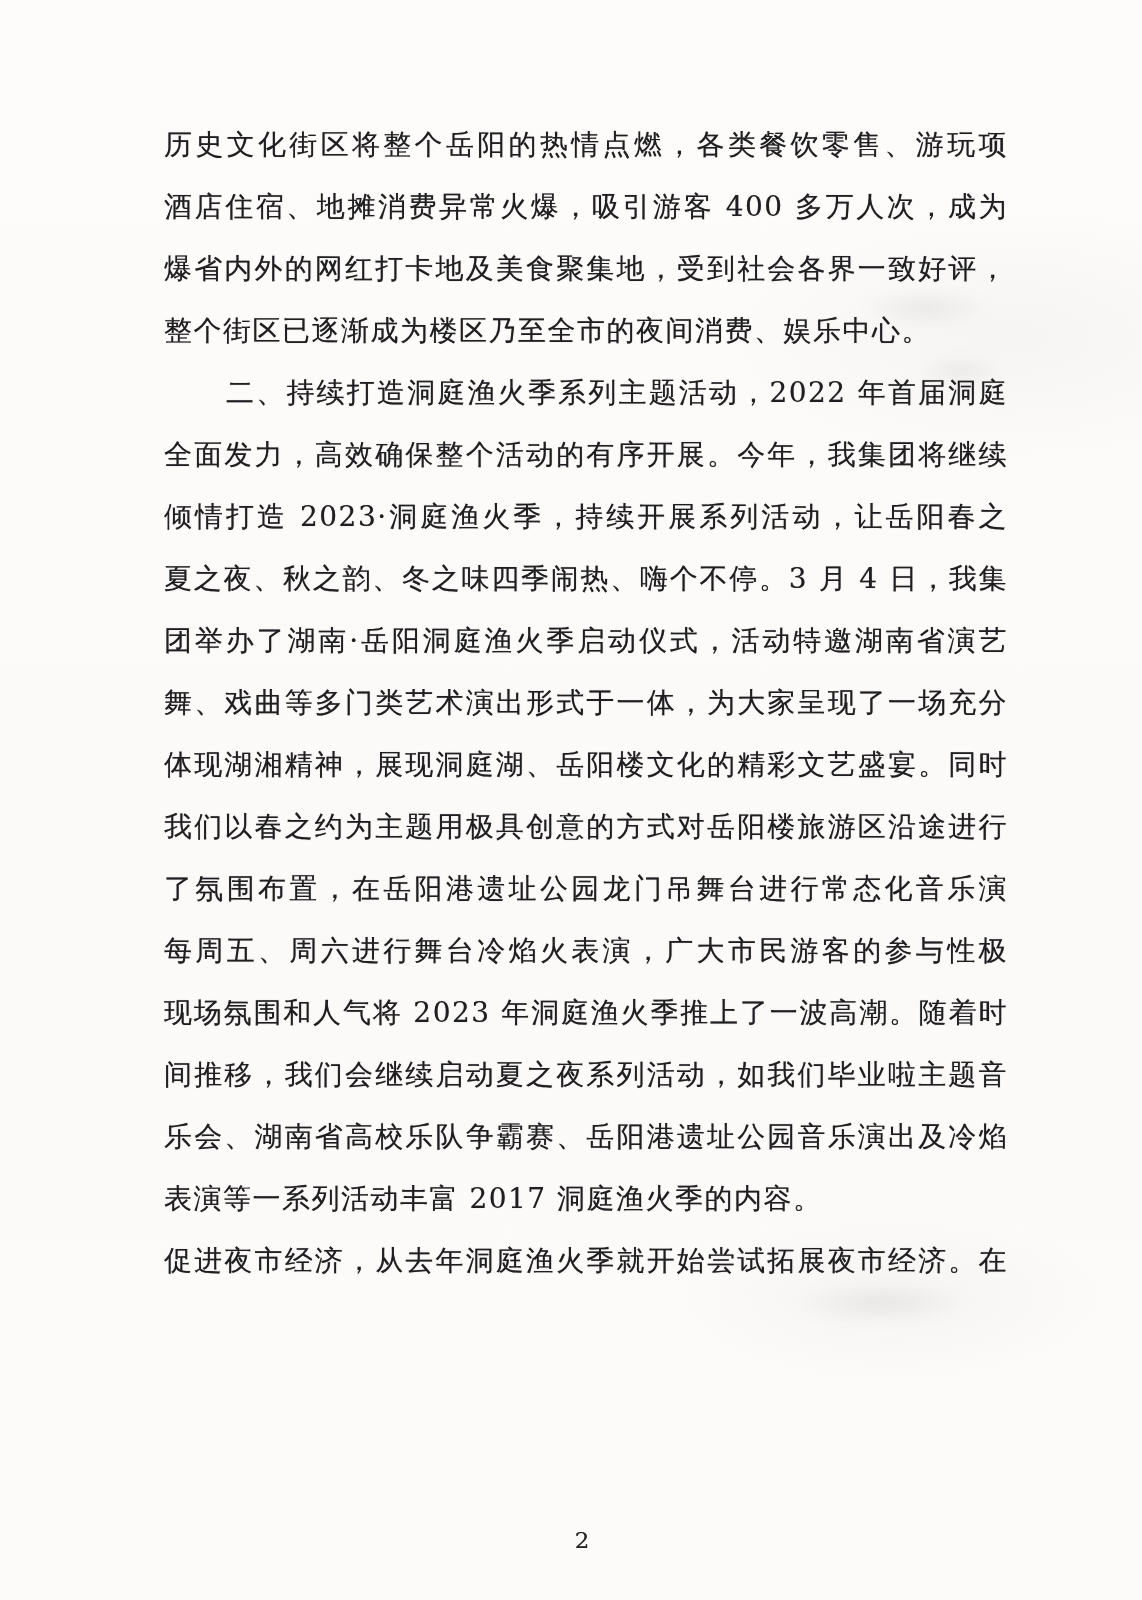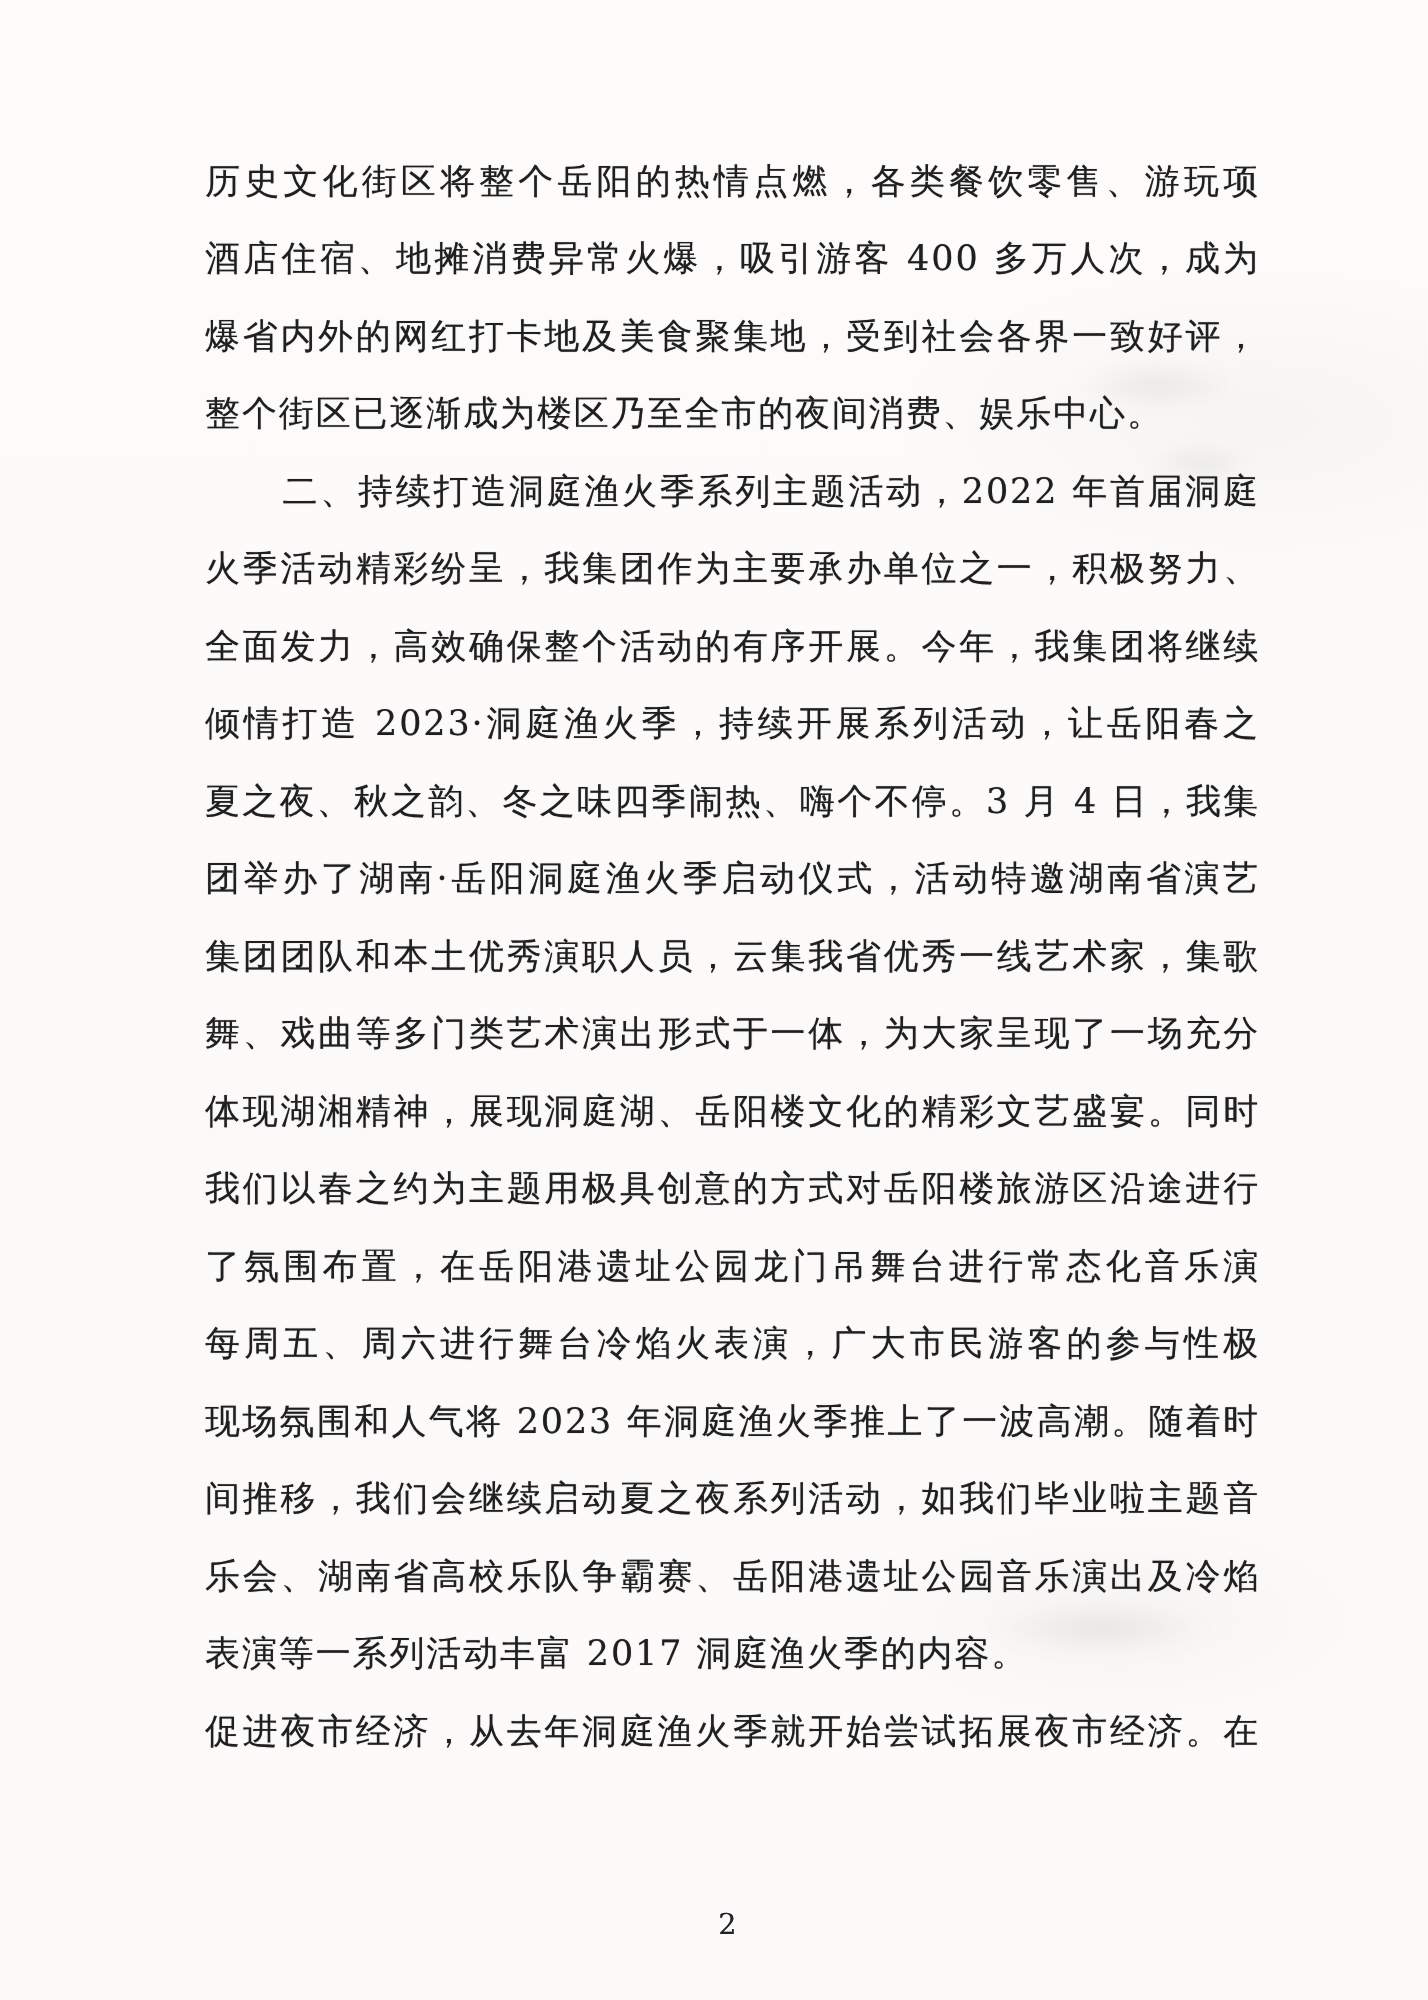--- a/index.html
+++ b/index.html
@@ -79,26 +79,24 @@
   <div class="scan-smudge smudge-a"></div>
   <div class="scan-smudge smudge-b"></div>
   <div class="scan-smudge smudge-c"></div>
 
   <div class="textblock">
     <div class="line">历史文化街区将整个岳阳的热情点燃，各类餐饮零售、游玩项目、</div>
     <div class="line">酒店住宿、地摊消费异常火爆，吸引游客 400 多万人次，成为火</div>
     <div class="line">爆省内外的网红打卡地及美食聚集地，受到社会各界一致好评，</div>
     <div class="line short">整个街区已逐渐成为楼区乃至全市的夜间消费、娱乐中心。</div>
     <div class="line indent">二、持续打造洞庭渔火季系列主题活动，2022 年首届洞庭渔</div>
-    <div class="line">火季活动精彩纷呈，我集团作为主要承办单位之一，积极努力、</div>
     <div class="line">全面发力，高效确保整个活动的有序开展。今年，我集团将继续</div>
     <div class="line">倾情打造 2023·洞庭渔火季，持续开展系列活动，让岳阳春之约、</div>
     <div class="line">夏之夜、秋之韵、冬之味四季闹热、嗨个不停。3 月 4 日，我集</div>
     <div class="line">团举办了湖南·岳阳洞庭渔火季启动仪式，活动特邀湖南省演艺</div>
-    <div class="line">集团团队和本土优秀演职人员，云集我省优秀一线艺术家，集歌</div>
     <div class="line">舞、戏曲等多门类艺术演出形式于一体，为大家呈现了一场充分</div>
     <div class="line">体现湖湘精神，展现洞庭湖、岳阳楼文化的精彩文艺盛宴。同时</div>
     <div class="line">我们以春之约为主题用极具创意的方式对岳阳楼旅游区沿途进行</div>
     <div class="line">了氛围布置，在岳阳港遗址公园龙门吊舞台进行常态化音乐演出，</div>
     <div class="line">每周五、周六进行舞台冷焰火表演，广大市民游客的参与性极高，</div>
     <div class="line">现场氛围和人气将 2023 年洞庭渔火季推上了一波高潮。随着时</div>
     <div class="line">间推移，我们会继续启动夏之夜系列活动，如我们毕业啦主题音</div>
     <div class="line">乐会、湖南省高校乐队争霸赛、岳阳港遗址公园音乐演出及冷焰</div>
     <div class="line short">表演等一系列活动丰富 2017 洞庭渔火季的内容。</div>
     <div class="line">促进夜市经济，从去年洞庭渔火季就开始尝试拓展夜市经济。在</div>

